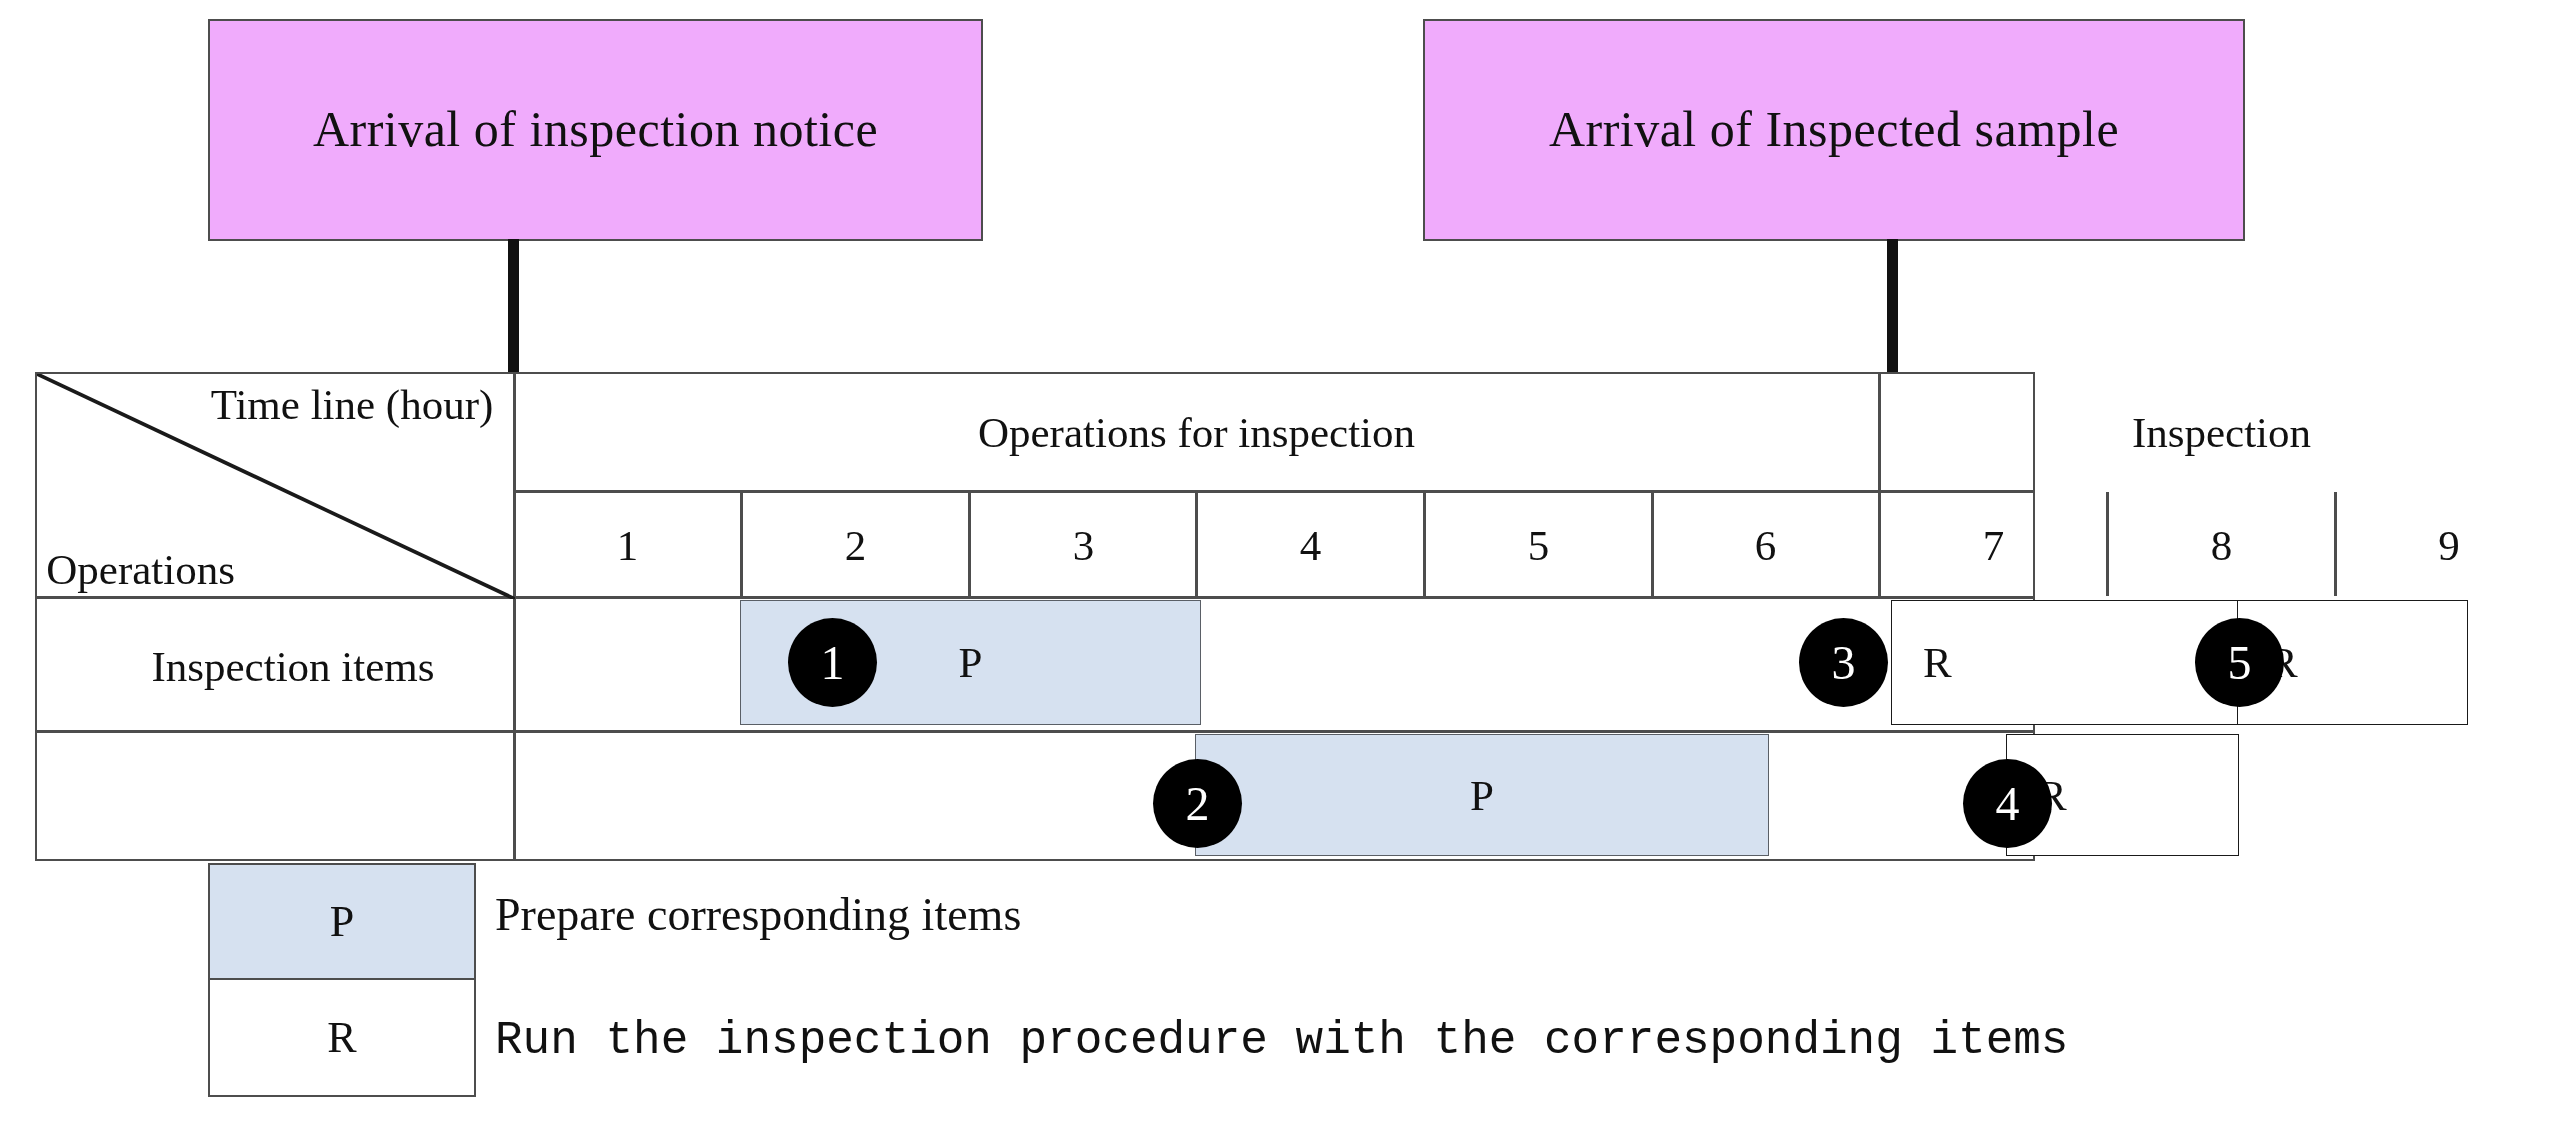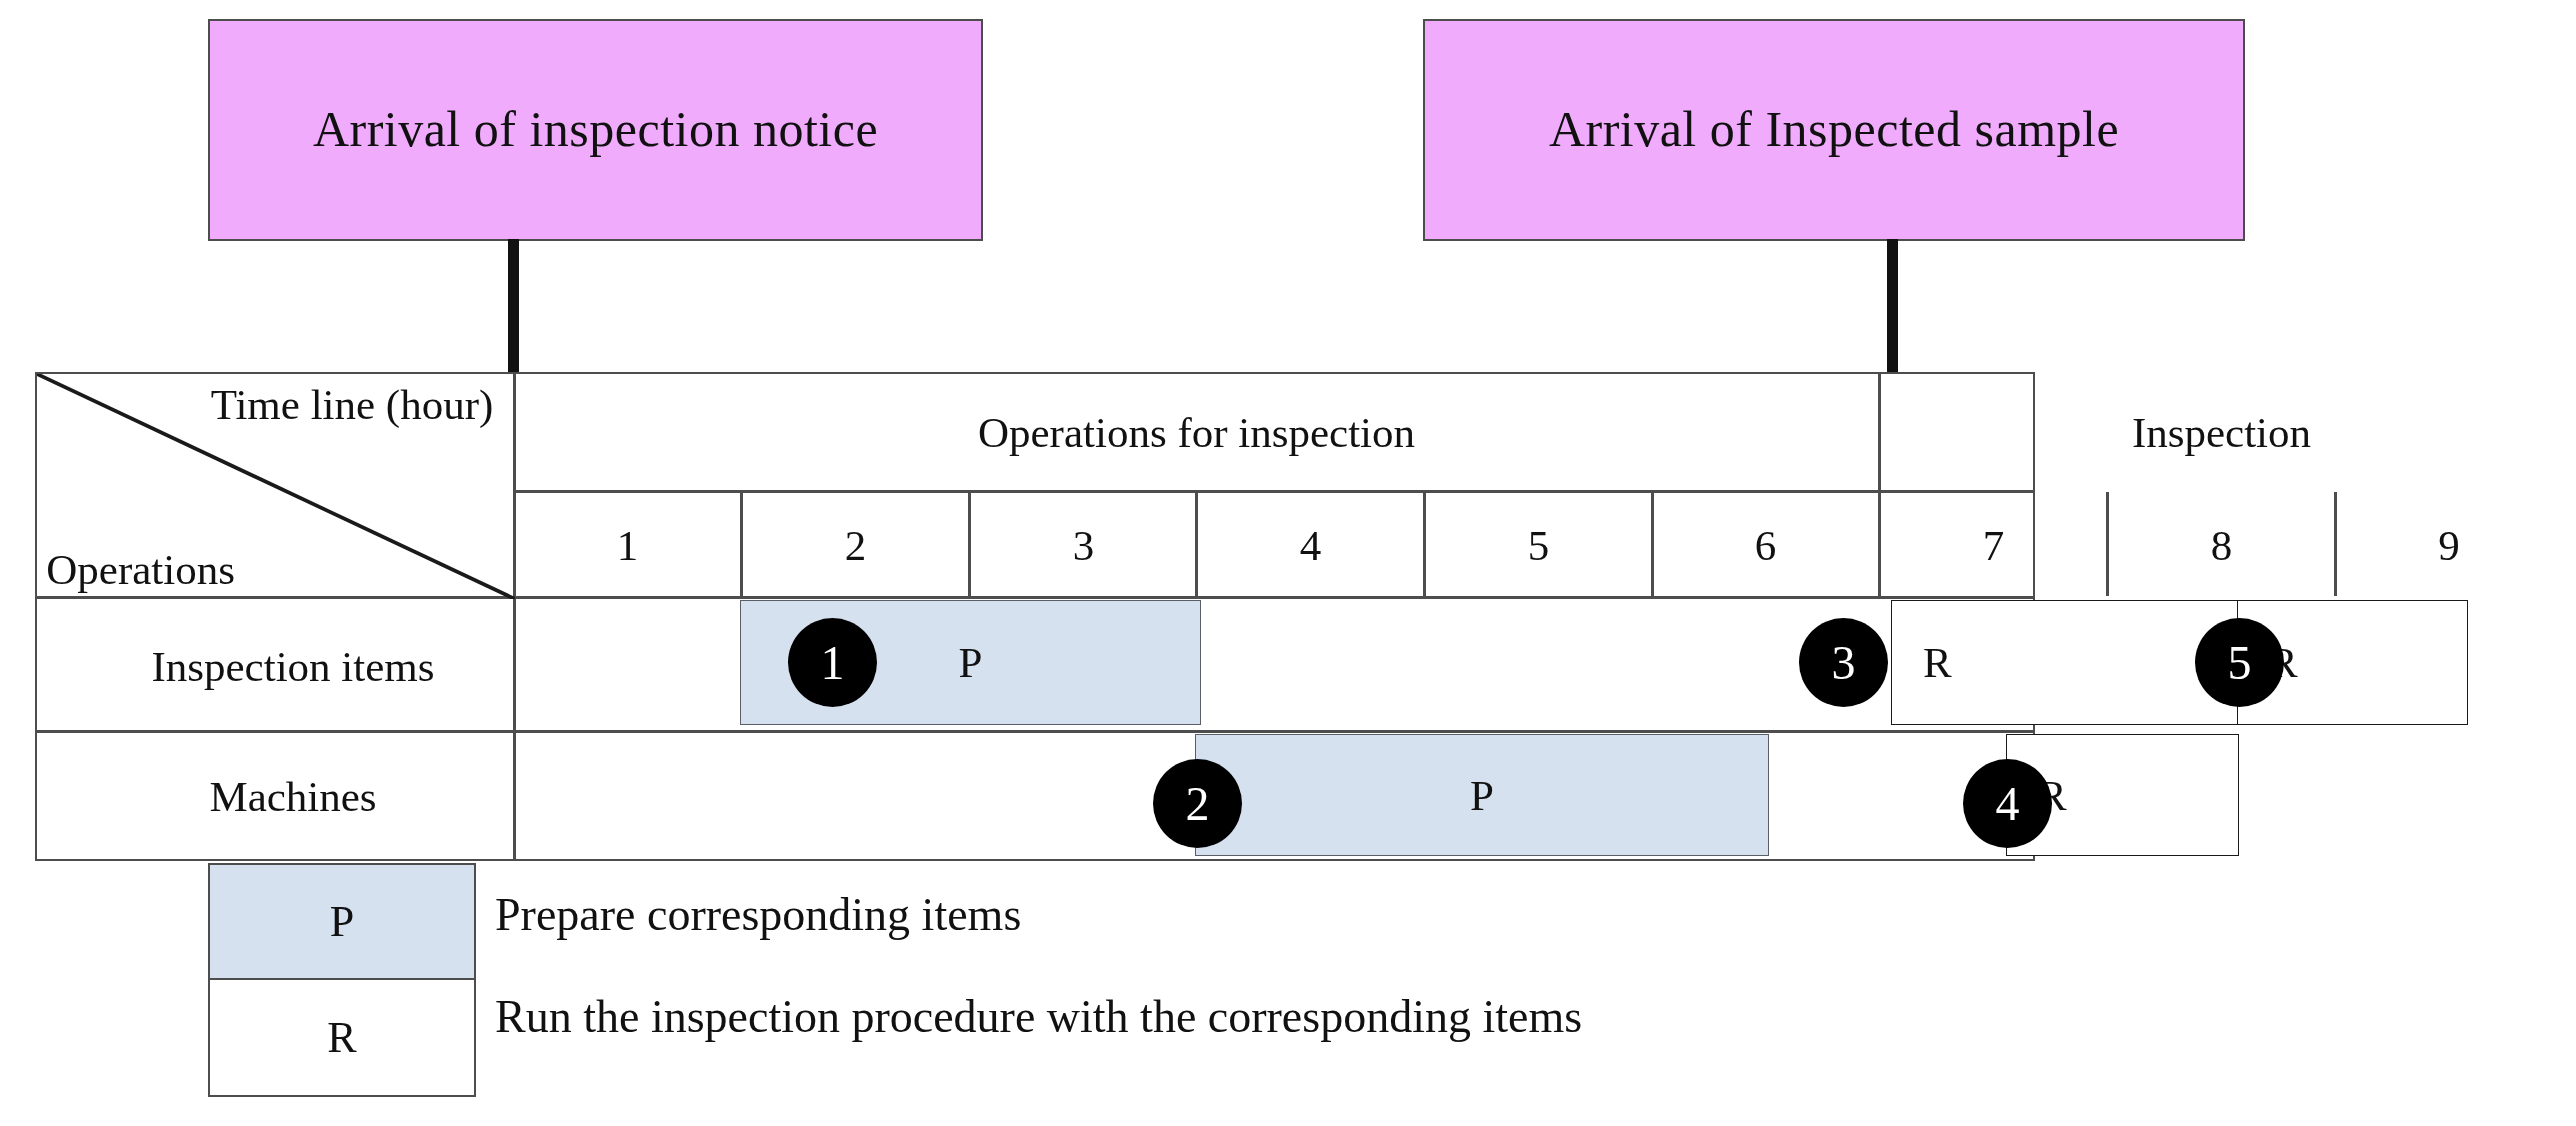--- a/index.html
+++ b/index.html
@@ -156,21 +156,21 @@
   }
   #legend-swatch-p{top:863px;height:117px;background:#d6e1f0;}
   #legend-swatch-r{top:980px;height:117px;background:#ffffff;border-top:none;}
   .legend-text{
     position:absolute;
     left:495px;
     font-size:46px;
     white-space:nowrap;
   }
   #legend-text-p{top:888px;text-align:center;}
-  #legend-text-r{top:990px;}
+  #legend-text-r{top:1015px;font-family:Liberation Mono, monospace;}
 </style>
 </head>
 <body>
 
 <div id="stage">
 
   <div class="event-box" id="event-box-1">
     <span class="event-label">Arrival of inspection notice</span>
   </div>
   <div class="event-box" id="event-box-2">
@@ -212,21 +212,20 @@
     <div class="hour-cell" style="left:706px;width:225px;">2</div>
     <div class="hour-cell" style="left:934px;width:225px;">3</div>
     <div class="hour-cell" style="left:1161px;width:225px;">4</div>
     <div class="hour-cell" style="left:1389px;width:225px;">5</div>
     <div class="hour-cell" style="left:1616px;width:225px;">6</div>
     <div class="hour-cell" style="left:1844px;width:225px;">7</div>
     <div class="hour-cell" style="left:2072px;width:225px;">8</div>
     <div class="hour-cell" style="left:2299px;width:226px;">9</div>
 
     <div class="rowlabel" id="rowlabel-items">Inspection items</div>
-    <div class="rowlabel" id="rowlabel-machines">Machines</div>
 
   </div>
 
   <div class="bar prep" style="left:740px;top:600px;width:461px;height:125px;">
     <span>P</span>
   </div>
 
   <div class="bar prep" style="left:1195px;top:734px;width:574px;height:122px;">
     <span>P</span>
   </div>

